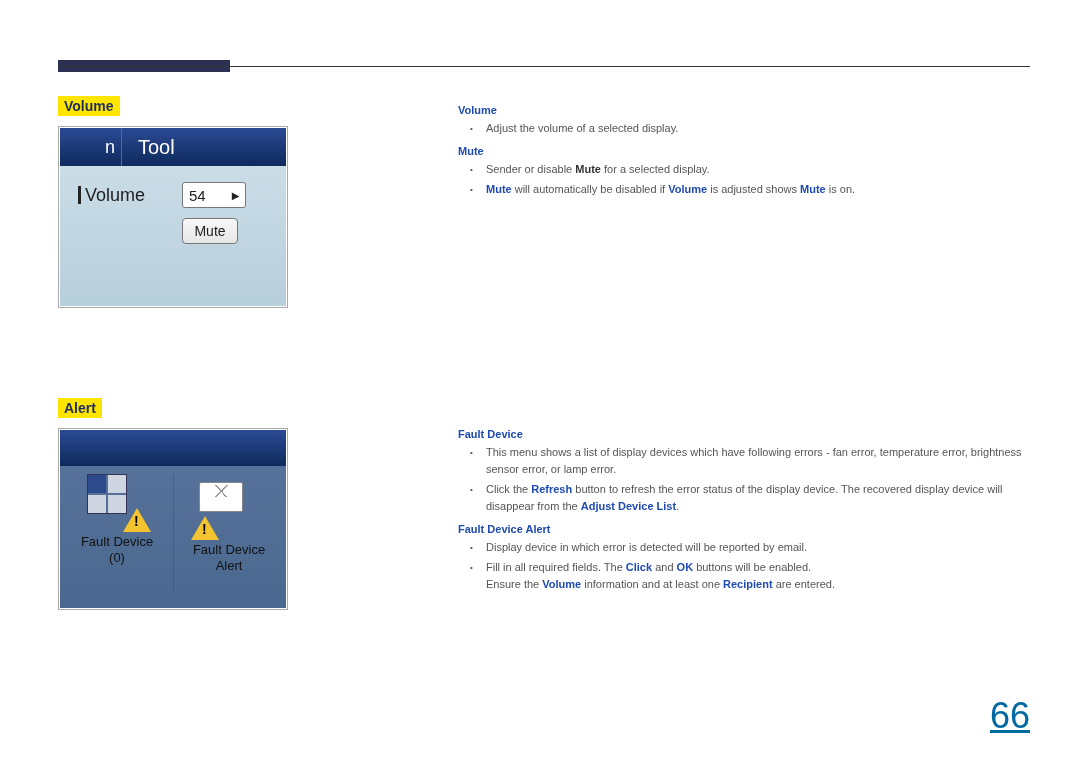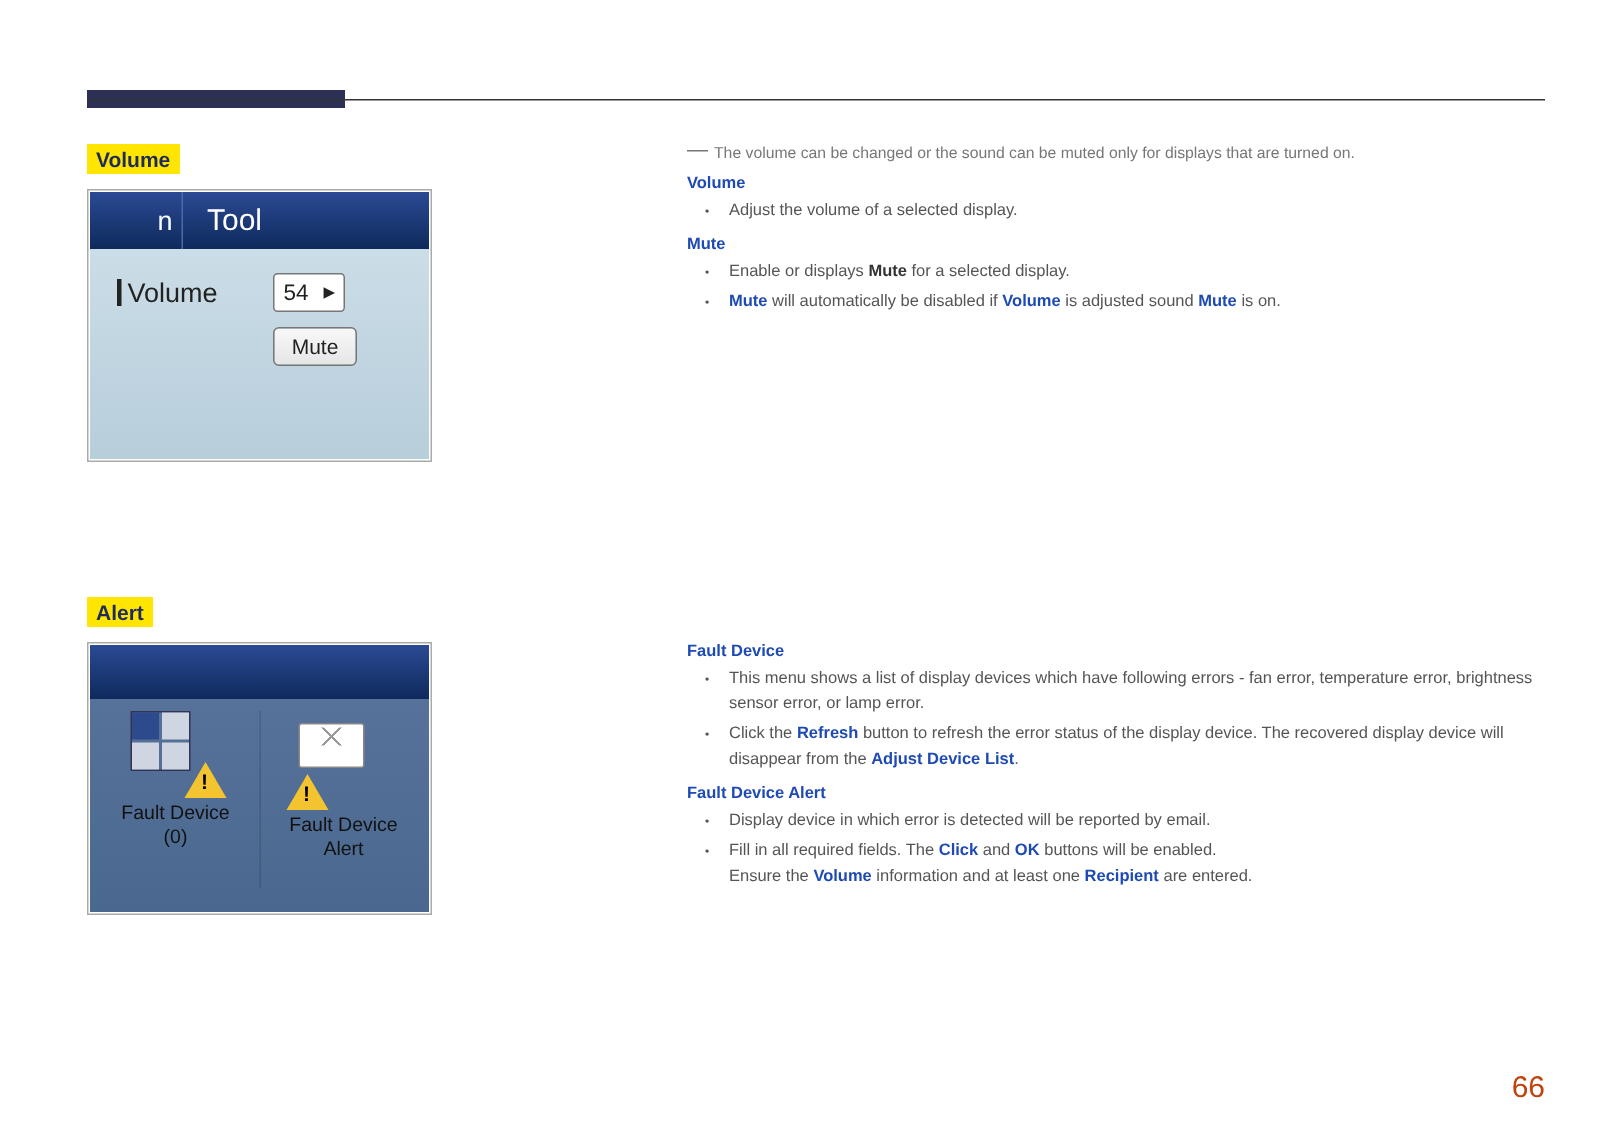--- a/index.html
+++ b/index.html
@@ -89,21 +89,21 @@
     width: 96px;
   }
   .vol-label .bar { display:inline-block; width:3px; height:18px; background:#222; }
   .vol-spin {
     display: flex; align-items: center;
     border: 1px solid #777;
     background: #fff;
     border-radius: 3px;
     height: 26px;
     padding: 0 6px;
-    gap: 10px;
+    gap: 26px;
   }
   .vol-spin .num { font-size: 15px; color:#222; }
   .vol-spin .arrow { color:#222; font-size:10px; }
   .mute-btn {
     border: 1px solid #777;
     background: linear-gradient(#f8f8f8,#e6e6e6);
     border-radius: 4px;
     width: 56px; height: 26px;
     font-size: 14px;
     color:#222;
@@ -212,23 +212,24 @@
     position: absolute;
     top: 420px;
     left: 458px;
     width: 578px;
   }
   .spacer-alert { height: 90px; }
   .page-num {
     position:absolute;
     bottom: 26px;
     right: 50px;
-    font-size: 20px;
-    color:#c2410c;
+    font-size: 36px;
+    color:#0369a1;
     font-weight:300;
+    text-decoration:underline;
   }
 </style>
 </head>
 <body>
 
 <div class="header-bar"></div>
 <div class="header-line"></div>
 
 <div class="left-col">
   <div class="section-heading">Volume</div>
@@ -279,29 +280,28 @@
             <div class="tri tri2"></div>
           </div>
           <div class="alert-label"><span>Fault Device</span><br><span>Alert</span></div>
         </div>
       </div>
     </div>
   </div>
 </div>
 
 <div class="right-col">
-  <div class="note-line"><span class="note-dash"></span><span>The volume can be changed or the sound can be muted only for displays that are turned on.</span></div>
   <div class="sub-heading">Volume</div>
   <ul class="bullets">
     <li>Adjust the volume of a selected display.</li>
   </ul>
   <div class="sub-heading">Mute</div>
   <ul class="bullets">
-    <li><span>Enable or displays </span><span class="bold">Mute</span><span> for a selected display.</span></li>
-    <li><span class="blue-bold">Mute</span><span> will automatically be disabled if </span><span class="blue-bold">Volume</span><span> is adjusted sound </span><span class="blue-bold">Mute</span><span> is on.</span></li>
+    <li><span>Sender or disable </span><span class="bold">Mute</span><span> for a selected display.</span></li>
+    <li><span class="blue-bold">Mute</span><span> will automatically be disabled if </span><span class="blue-bold">Volume</span><span> is adjusted shows </span><span class="blue-bold">Mute</span><span> is on.</span></li>
   </ul>
 </div>
 
 <div class="right-col-2">
   <div class="sub-heading">Fault Device</div>
   <ul class="bullets">
     <li>This menu shows a list of display devices which have following errors - fan error, temperature error, brightness sensor error, or lamp error.</li>
     <li><span>Click the </span><span class="blue-bold">Refresh</span><span> button to refresh the error status of the display device. The recovered display device will disappear from the </span><span class="blue-bold">Adjust Device List</span><span>.</span></li>
   </ul>
   <div class="sub-heading">Fault Device Alert</div>

